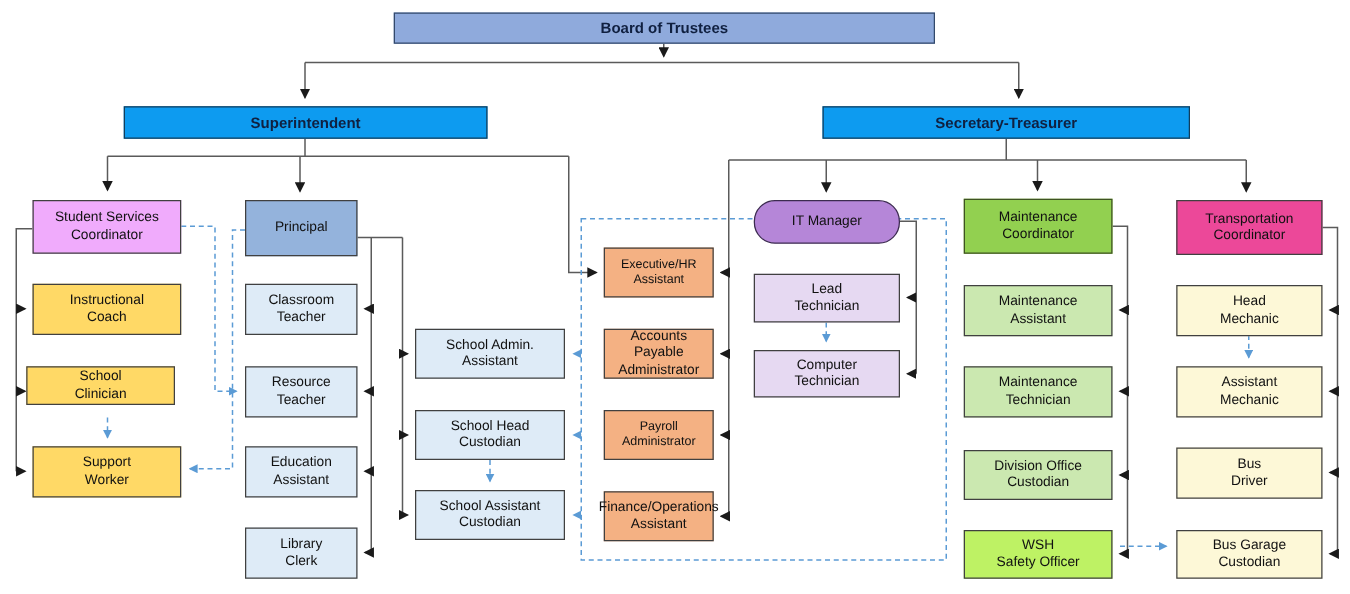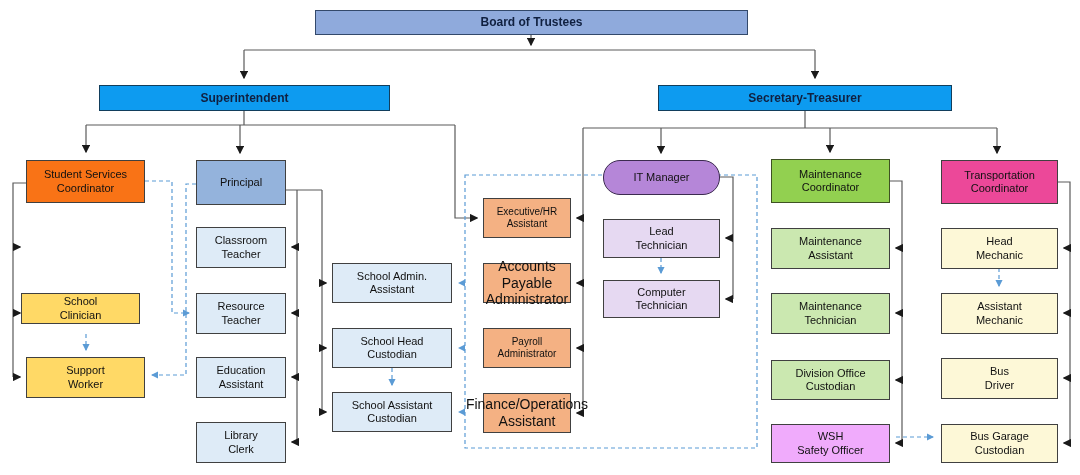--- a/index.html
+++ b/index.html
@@ -9,33 +9,33 @@
   }
   #wires{position:absolute;left:0;top:0;width:1080px;height:475px;}
   .node{
     position:absolute;box-sizing:border-box;border:1.5px solid #404040;
     display:flex;align-items:center;justify-content:center;text-align:center;
     font-size:11px;line-height:1.2;color:#111111;white-space:pre-line;
     z-index:2;
   }
   .top{font-weight:600;font-size:12px;color:#102040;}
   .fs10{font-size:10px;}
-  .fs85{font-size:14px;}
+  .fs85{font-size:11px;}
   .c-periwinkle{background:#8FAADC;border-color:#33496B;}
   .c-blue{background:#0D9BF0;border-color:#123E5C;}
-  .c-darkgold{background:#f97316;}
+  .c-darkgold{background:#f0abfc;}
   .c-gold{background:#FFD966;}
   .c-midblue{background:#94B3DC;}
   .c-lightblue{background:#DEEBF7;}
   .c-orange{background:#F4B183;}
   .c-purple{background:#B586D8;border-color:#3C2B50;border-radius:17px;}
   .c-lightpurple{background:#E6D9F2;}
   .c-green{background:#92D050;border-color:#3E5222;}
   .c-lightgreen{background:#CBE8B0;}
-  .c-pink{background:#f0abfc;}
+  .c-pink{background:#bef264;}
   .c-yellow{background:#ec4899;}
   .c-paleyellow{background:#FDF8D7;}
 </style>
 </head>
 <body>
 
 <div id="canvas">
 
   <svg id="wires" width="1080" height="475" viewBox="0 0 1080 475">
     <defs>
@@ -119,20 +119,22 @@
       <path d="M896 437 H933" marker-end="url(#mb)"></path>
     </g>
   </svg>
 
   <div class="node c-periwinkle top" style="left:315px;top:10px;width:433px;height:25px">Board of Trustees</div>
   <div class="node c-blue top" style="left:99px;top:85px;width:291px;height:26px">Superintendent</div>
   <div class="node c-blue top" style="left:658px;top:85px;width:294px;height:26px">Secretary-Treasurer</div>
 
   <div class="node c-darkgold" style="left:26px;top:160px;width:119px;height:43px">Student Services
 Coordinator</div>
+  <div class="node c-gold" style="left:26px;top:227px;width:119px;height:41px">Instructional
+Coach</div>
   <div class="node c-gold" style="left:21px;top:293px;width:119px;height:31px">School
 Clinician</div>
   <div class="node c-gold" style="left:26px;top:357px;width:119px;height:41px">Support
 Worker</div>
 
   <div class="node c-midblue" style="left:196px;top:160px;width:90px;height:45px">Principal</div>
   <div class="node c-lightblue" style="left:196px;top:227px;width:90px;height:41px">Classroom
 Teacher</div>
   <div class="node c-lightblue" style="left:196px;top:293px;width:90px;height:41px">Resource
 Teacher</div>

